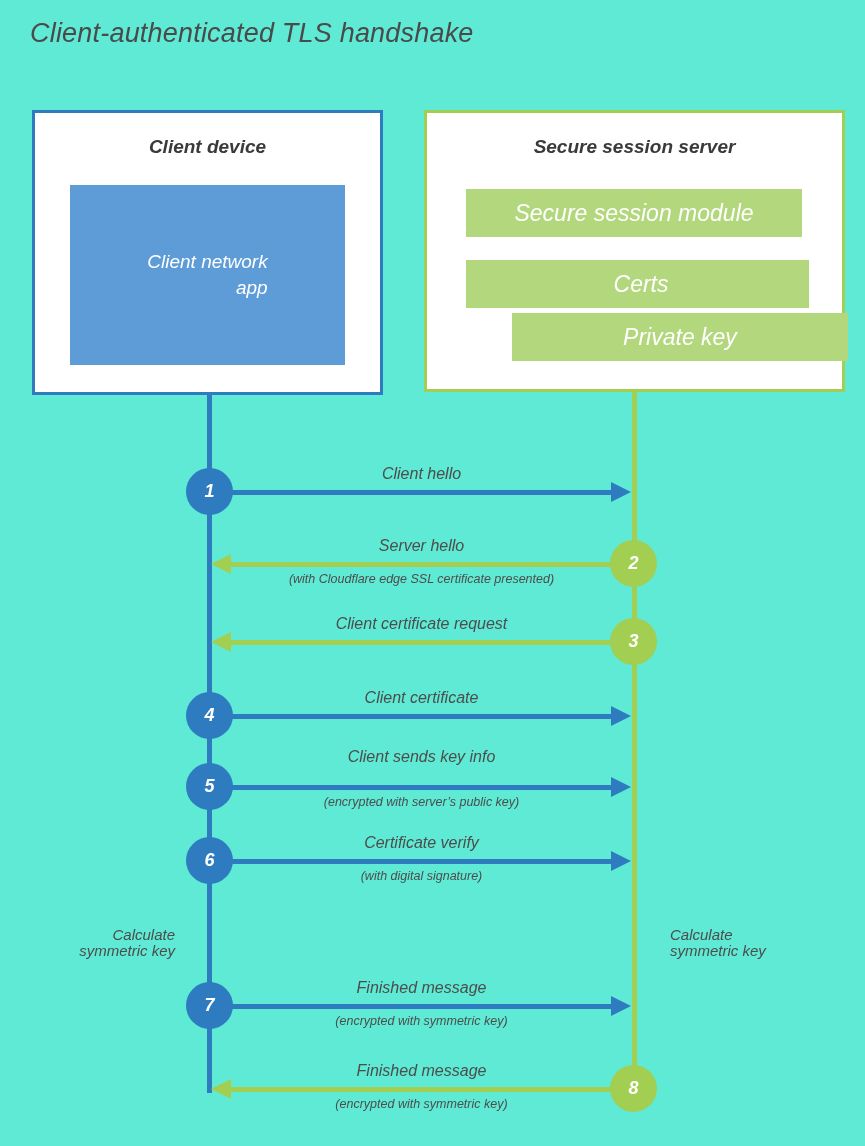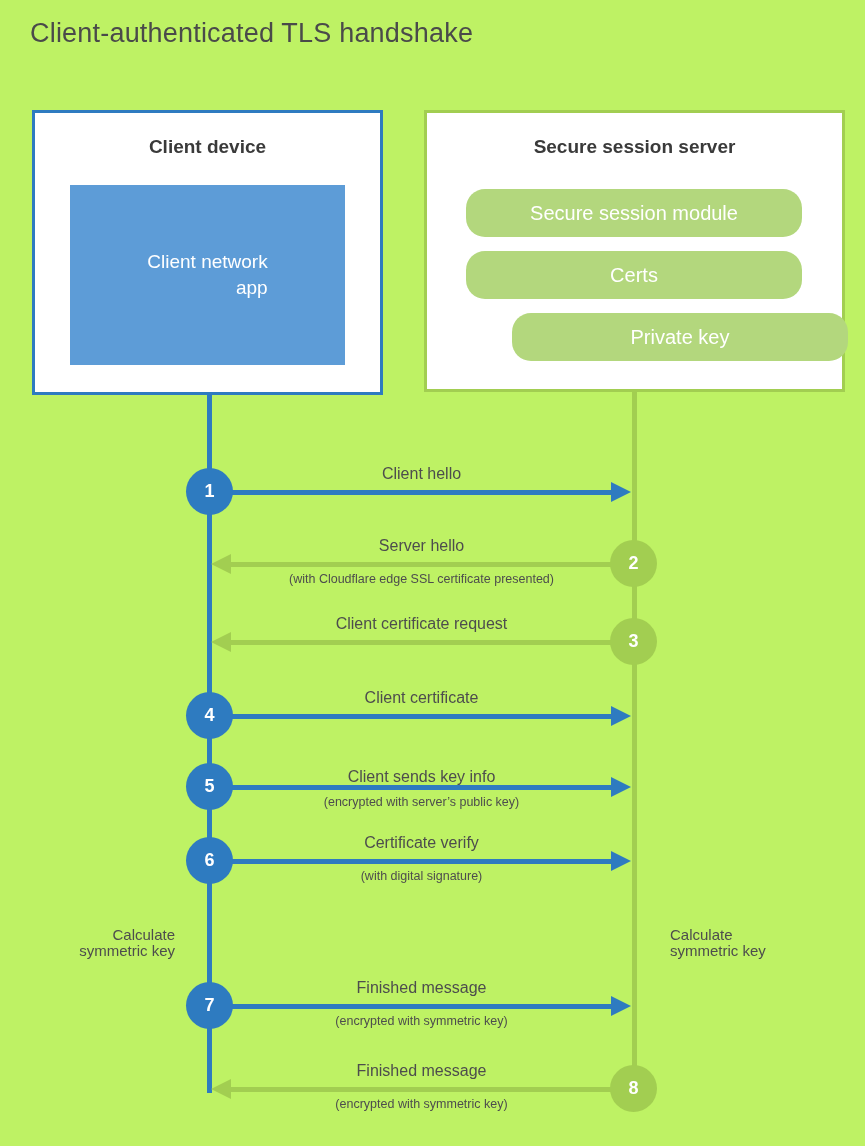--- a/index.html
+++ b/index.html
@@ -6,39 +6,40 @@
     --blue:#2e7bc0;
     --blue_fill:#5d9cd7;
     --green:#a2ce51;
     --green_fill:#b3d77d;
     --text:#4d4d4d;
     --heading:#3a3a3a;
     --title:#4a4a4a;
   }
   html,body{margin:0;padding:0;background:#ffffff;}
   .canvas{
-    position:relative;width:865px;height:1146px;background:#bef264;overflow:hidden;
+    position:relative;width:865px;height:1146px;background:#5eead4;overflow:hidden;
     font-family:"Liberation Sans","DejaVu Sans",sans-serif;
+    font-style:italic;
   }
   .abs{position:absolute;}
   .diagram-title{
     font-size:27px;font-weight:300;color:var(--title);letter-spacing:.2px;
   }
   .outer-box{box-sizing:border-box;background:#fff;}
   .outer-box.blue{border:3px solid var(--blue);}
   .outer-box.green{border:3px solid var(--green);}
   .box-title{font-size:19px;font-weight:700;color:var(--heading);text-align:center;}
   .fill-box{
     display:flex;align-items:center;justify-content:center;text-align:right;
     color:#ffffff;font-size:19px;line-height:26px;white-space:pre-line;
   }
   .fill-box.blue{background:var(--blue_fill);}
   .bar-box{
     display:flex;align-items:center;justify-content:center;text-align:center;
-    background:var(--green_fill);color:#ffffff;font-size:20px;border-radius:19px;
+    background:var(--green_fill);color:#ffffff;font-size:23px;
   }
   .lifeline{width:5px;}
   .lifeline.blue{background:var(--blue);}
   .lifeline.green{background:var(--green);}
   .circle{
     width:47px;height:47px;border-radius:50%;display:flex;align-items:center;justify-content:center;
     color:#ffffff;font-size:18px;font-weight:700;z-index:3;
   }
   .circle.blue{background:var(--blue);}
   .circle.green{background:var(--green);}
@@ -61,21 +62,21 @@
   <div class="abs diagram-title" style="left:30px;top:18px;">Client-authenticated TLS handshake</div>
 
   <div class="abs outer-box blue" style="left:32px;top:110px;width:351px;height:285px;"></div>
   <div class="abs box-title" style="left:32px;top:136px;width:351px;text-align:center;">Client device</div>
   <div class="abs fill-box blue" style="left:70px;top:185px;width:275px;height:180px;">Client network
 app</div>
 
   <div class="abs outer-box green" style="left:424px;top:110px;width:421px;height:282px;"></div>
   <div class="abs box-title" style="left:424px;top:136px;width:421px;">Secure session server</div>
   <div class="abs bar-box" style="left:466px;top:189px;width:336px;height:48px;">Secure session module</div>
-  <div class="abs bar-box" style="left:466px;top:251px;width:336px;height:48px;">Certs</div>
+  <div class="abs bar-box" style="left:466px;top:260px;width:336px;height:48px;padding-left:7px;">Certs</div>
   <div class="abs bar-box" style="left:466px;top:313px;width:336px;height:48px;margin-left:46px;">Private key</div>
 
   <div class="abs lifeline blue" style="left:207px;top:395px;height:698px;"></div>
   <div class="abs lifeline green" style="left:632px;top:392px;height:700px;"></div>
 
   <div class="abs arrow-label" style="left:209px;top:465px;">Client hello</div>
   <div class="abs msg-bar blue" style="left:230px;top:490px;width:382px;"></div>
   <div class="abs head right" style="left:611px;top:482px;"></div>
   <div class="abs circle blue" style="left:186px;top:468px;">1</div>
 
@@ -88,21 +89,21 @@
   <div class="abs arrow-label" style="left:209px;top:615px;">Client certificate request</div>
   <div class="abs msg-bar green" style="left:231px;top:640px;width:383px;"></div>
   <div class="abs head left" style="left:211px;top:632px;"></div>
   <div class="abs circle green" style="left:610px;top:618px;">3</div>
 
   <div class="abs arrow-label" style="left:209px;top:689px;">Client certificate</div>
   <div class="abs msg-bar blue" style="left:230px;top:714px;width:382px;"></div>
   <div class="abs head right" style="left:611px;top:706px;"></div>
   <div class="abs circle blue" style="left:186px;top:692px;">4</div>
 
-  <div class="abs arrow-label" style="left:209px;top:768px;">Client sends key info</div>
+  <div class="abs arrow-label" style="left:209px;top:748px;">Client sends key info</div>
   <div class="abs msg-bar blue" style="left:230px;top:785px;width:382px;"></div>
   <div class="abs head right" style="left:611px;top:777px;"></div>
   <div class="abs arrow-sub" style="left:209px;top:795px;">(encrypted with server’s public key)</div>
   <div class="abs circle blue" style="left:186px;top:763px;">5</div>
 
 
   <div class="abs arrow-label" style="left:209px;top:834px;">Certificate verify</div>
   <div class="abs msg-bar blue" style="left:230px;top:859px;width:382px;"></div>
   <div class="abs head right" style="left:611px;top:851px;"></div>
   <div class="abs arrow-sub" style="left:209px;top:869px;">(with digital signature)</div>

